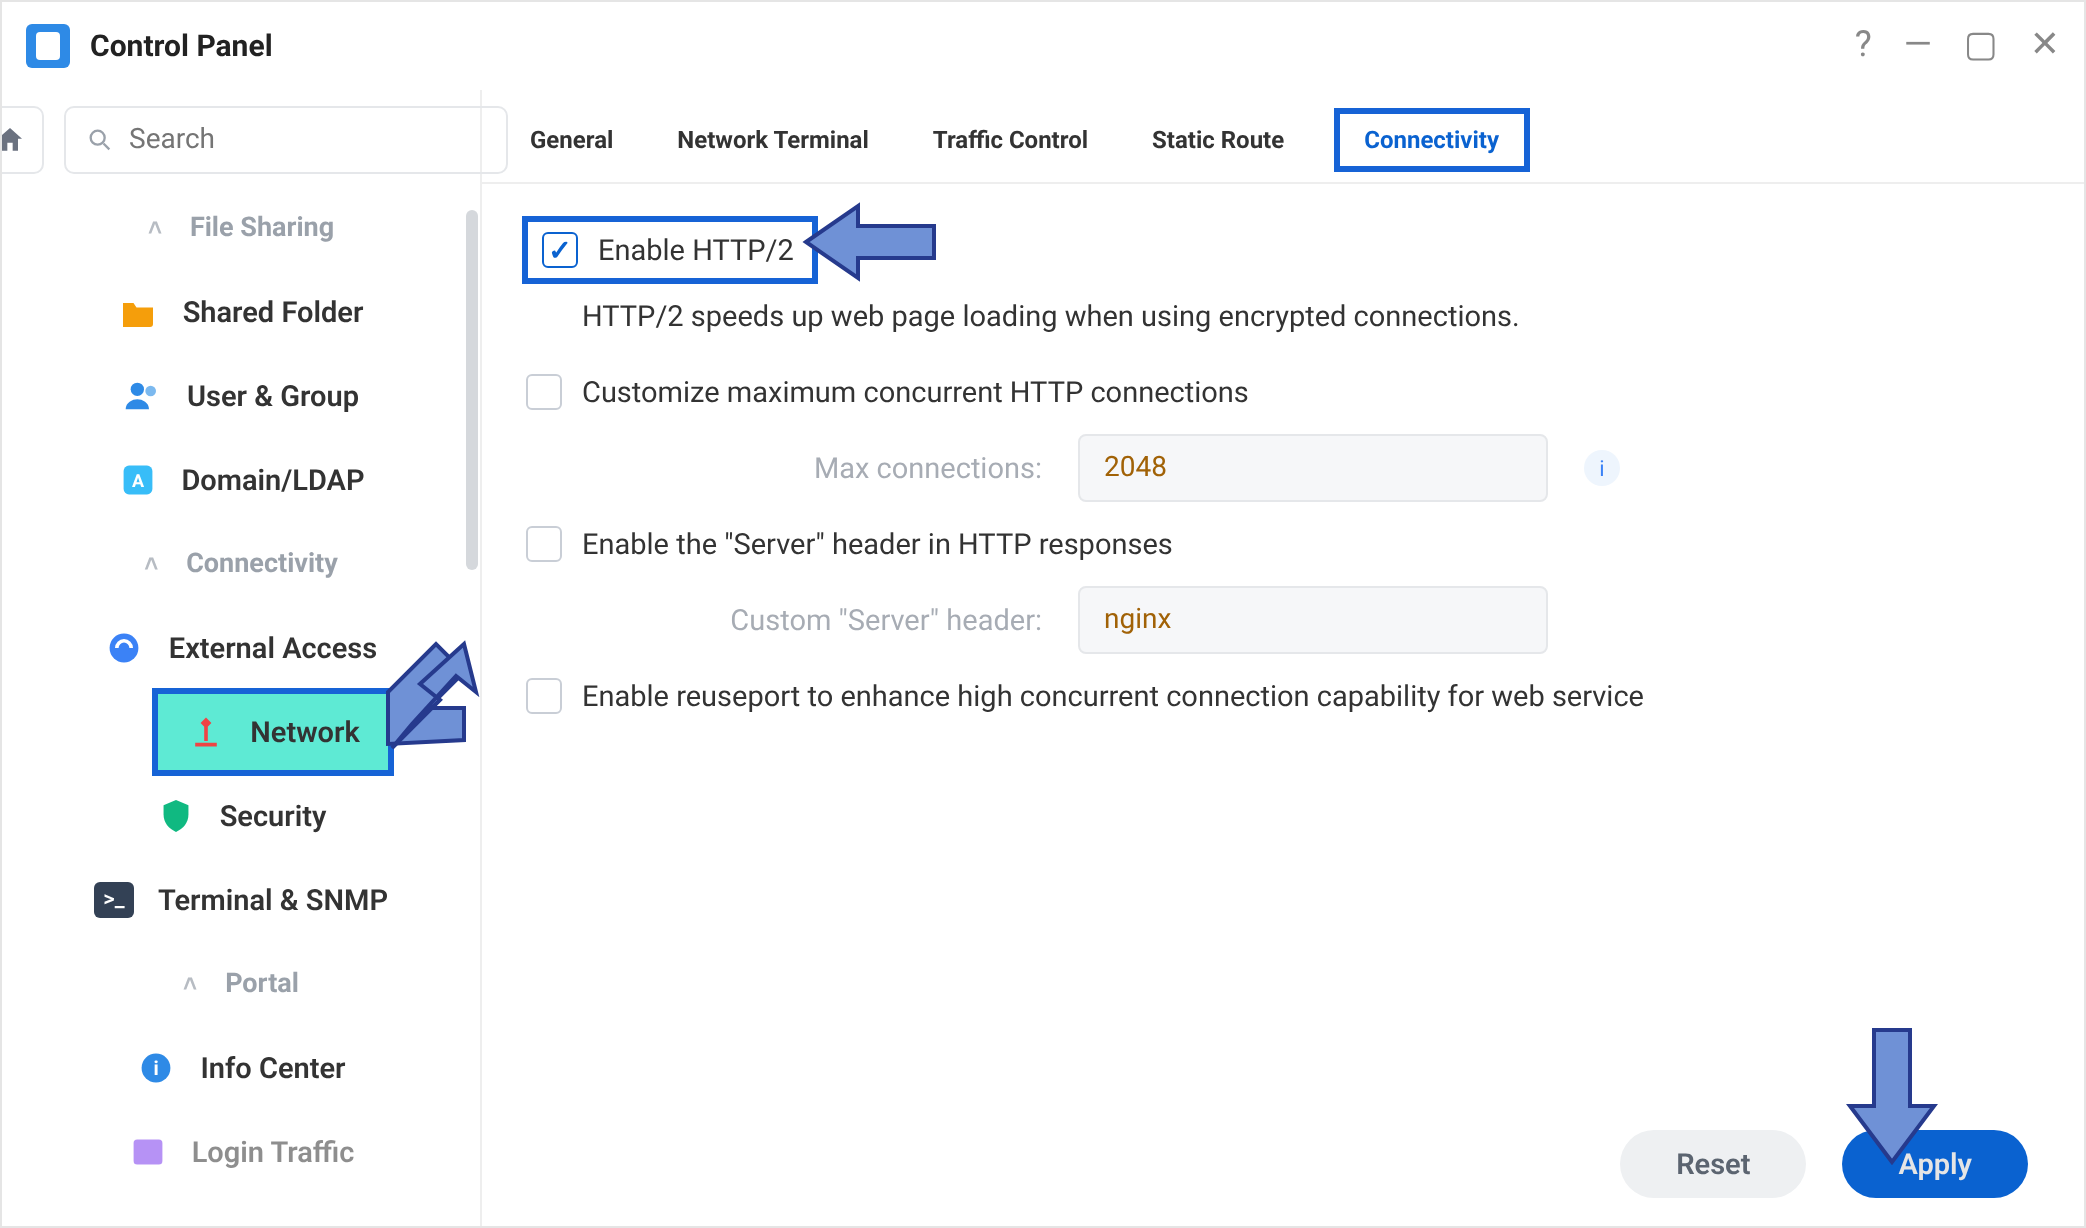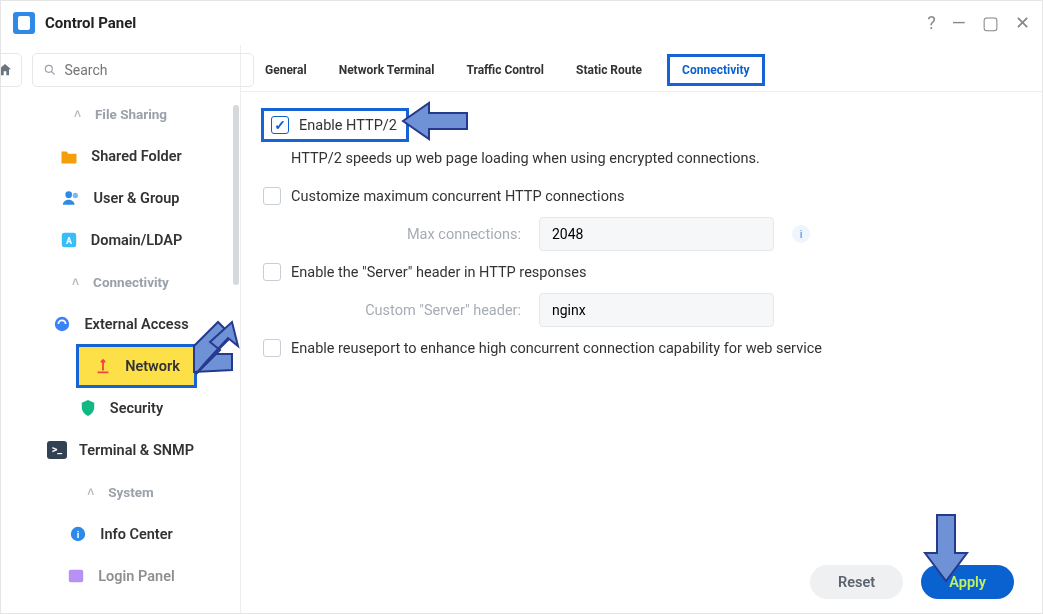--- a/index.html
+++ b/index.html
@@ -21,21 +21,21 @@
 
 .sidebar { width: 240px; border-right: 1px solid #eee; display: flex; flex-direction: column; padding: 8px 0 0 0; position: relative; align-items: center; }
 .sidebar .row { display: flex; align-items: center; height: 42px; padding: 0 16px; gap: 12px; color: #333; font-size: 14.5px; font-weight: 600; cursor: pointer; }
 .sidebar .row.section { color: #9aa1aa; font-weight: 700; font-size: 13.5px; cursor: default; }
 .sidebar .row.section .chev { color:#b7bcc3; font-size:12px; margin-right:2px; }
 .sidebar .row .icon { width: 20px; height: 20px; display:flex; align-items:center; justify-content:center; font-size:16px; }
 .sidebar .search-wrap { display:flex; align-items:center; gap:10px; padding:0 12px; margin-bottom:6px; }
 .sidebar .home-btn { width:34px; height:34px; border:1px solid #e5e7ea; border-radius:5px; display:flex; align-items:center; justify-content:center; color:#6b7280; cursor:pointer; }
 .sidebar .search { flex:1; height:34px; border:1px solid #e5e7ea; border-radius:5px; display:flex; align-items:center; padding:0 10px; gap:8px; color:#9aa1aa; }
 .sidebar .search input { border:none; outline:none; font-size:14px; flex:1; background:transparent; color:#333; }
-.sidebar .row.selected { background: #fde047; margin-left: 32px; }
+.sidebar .row.selected { background: #5eead4; margin-left: 32px; }
 .sidebar .row.selected-box { outline: 3px solid #1663d6; outline-offset: -2px; }
 .sidebar-scroller-track { position:absolute; right:1px; top:60px; width:6px; height:320px; background:transparent; }
 .sidebar-scroller-thumb { width:6px; height:180px; background:#d5d8dc; border-radius:3px; }
 
 
 .ic-folder { color:#f59e0b; }
 .ic-files  { color:#2e8ae6; }
 .ic-user   { color:#2e8ae6; }
 .ic-ldap   { color:#38bdf8; }
 .ic-ext    { color:#3b82f6; }
@@ -50,30 +50,30 @@
 .tab { font-weight:700; font-size:12px; color:#333; cursor:pointer; padding:4px 2px; }
 .tab.active { color:#0a62d0; }
 .tab.active-box { outline:3px solid #1663d6; outline-offset:2px; padding:4px 10px; }
 .content { padding: 18px 22px; font-size:14.5px; color:#333; }
 .chk-row { display:flex; align-items:center; gap:10px; padding:6px 0; }
 .chk { width:18px; height:18px; border:1.5px solid #c9ced6; border-radius:3px; display:flex; align-items:center; justify-content:center; background:#fff; cursor:pointer; }
 .chk.checked { border-color:#0a62d0; color:#0a62d0; font-size:14px; font-weight:900; }
 .chk-label { color:#333; }
 .sub { padding:6px 0 6px 28px; display:flex; align-items:center; gap:18px; }
 .sub-label { color:#a7acb4; width:230px;text-align:right; }
-.sub-input { width:235px; height:34px; border:1px solid #e5e7ea; background:#f6f7f9; border-radius:4px; padding:0 12px; color:#000000; font-size:14px; }
+.sub-input { width:235px; height:34px; border:1px solid #e5e7ea; background:#f6f7f9; border-radius:4px; padding:0 12px; color:#a16207; font-size:14px; }
 .help-dot { width:18px; height:18px; border-radius:50%; background:#eef5fd; color:#3b82f6; font-size:11px; display:flex; align-items:center; justify-content:center; }
 .desc { padding:4px 0 14px 28px; color:#333; }
 .http2-box { outline:3px solid #1663d6; outline-offset:-1px; padding:6px 10px 6px 8px; display:inline-flex; align-items:center; gap:10px; }
 
 
 .footer { position:absolute; bottom:14px; right:28px; display:flex; gap:18px; align-items:center; }
 .btn { height:34px; border-radius:18px; padding:0 28px; font-size:14.5px; font-weight:600; cursor:pointer; display:flex; align-items:center;margin-top:44px; }
 .btn-reset { background:#eef0f2; color:#5b6470; }
-.btn-apply { background:#0a62d0; color:#bef264; }
+.btn-apply { background:#0a62d0; color:#e5e5e5; }
 
 
 .arrow { position:absolute; pointer-events:none; }
 .arrow svg { display:block; }
 .fill-arrow { fill:#6f91d6; stroke:#263a8d; stroke-width:2; }
 </style>
 </head>
 <body>
 
 <div class="window">
@@ -170,38 +170,38 @@
       </div>
       <div class="row">
         <span class="icon">
             <span class="ic-term">&gt;_</span>
           </span>
         <span>Terminal &amp; SNMP</span>
       </div>
 
       <div class="row section">
         <span class="chev">˄</span>
-        <span>System</span>
+        <span>Portal</span>
       </div>
       <div class="row">
         <span class="icon ic-info">
           <svg width="18" height="18" viewBox="0 0 20 20">
               <circle cx="10" cy="10" r="8" fill="#2e8ae6"></circle>
               <text x="10" y="14" text-anchor="middle" fill="#fff" font-size="11" font-weight="700">i</text>
             </svg>
         </span>
         <span>Info Center</span>
       </div>
       <div class="row" style="opacity:.55">
         <span class="icon ic-portal">
           <svg width="18" height="18" viewBox="0 0 20 20">
               <rect x="2" y="3" width="16" height="14" rx="2" fill="#7c3aed"></rect>
             </svg>
         </span>
-        <span>Login Panel</span>
+        <span>Login Traffic</span>
       </div>
 
       <div class="sidebar-scroller-track">
         <div class="sidebar-scroller-thumb"></div>
       </div>
     </div>
 
     <div class="main">
       <div class="tabs">
         <div class="tab">General</div>

